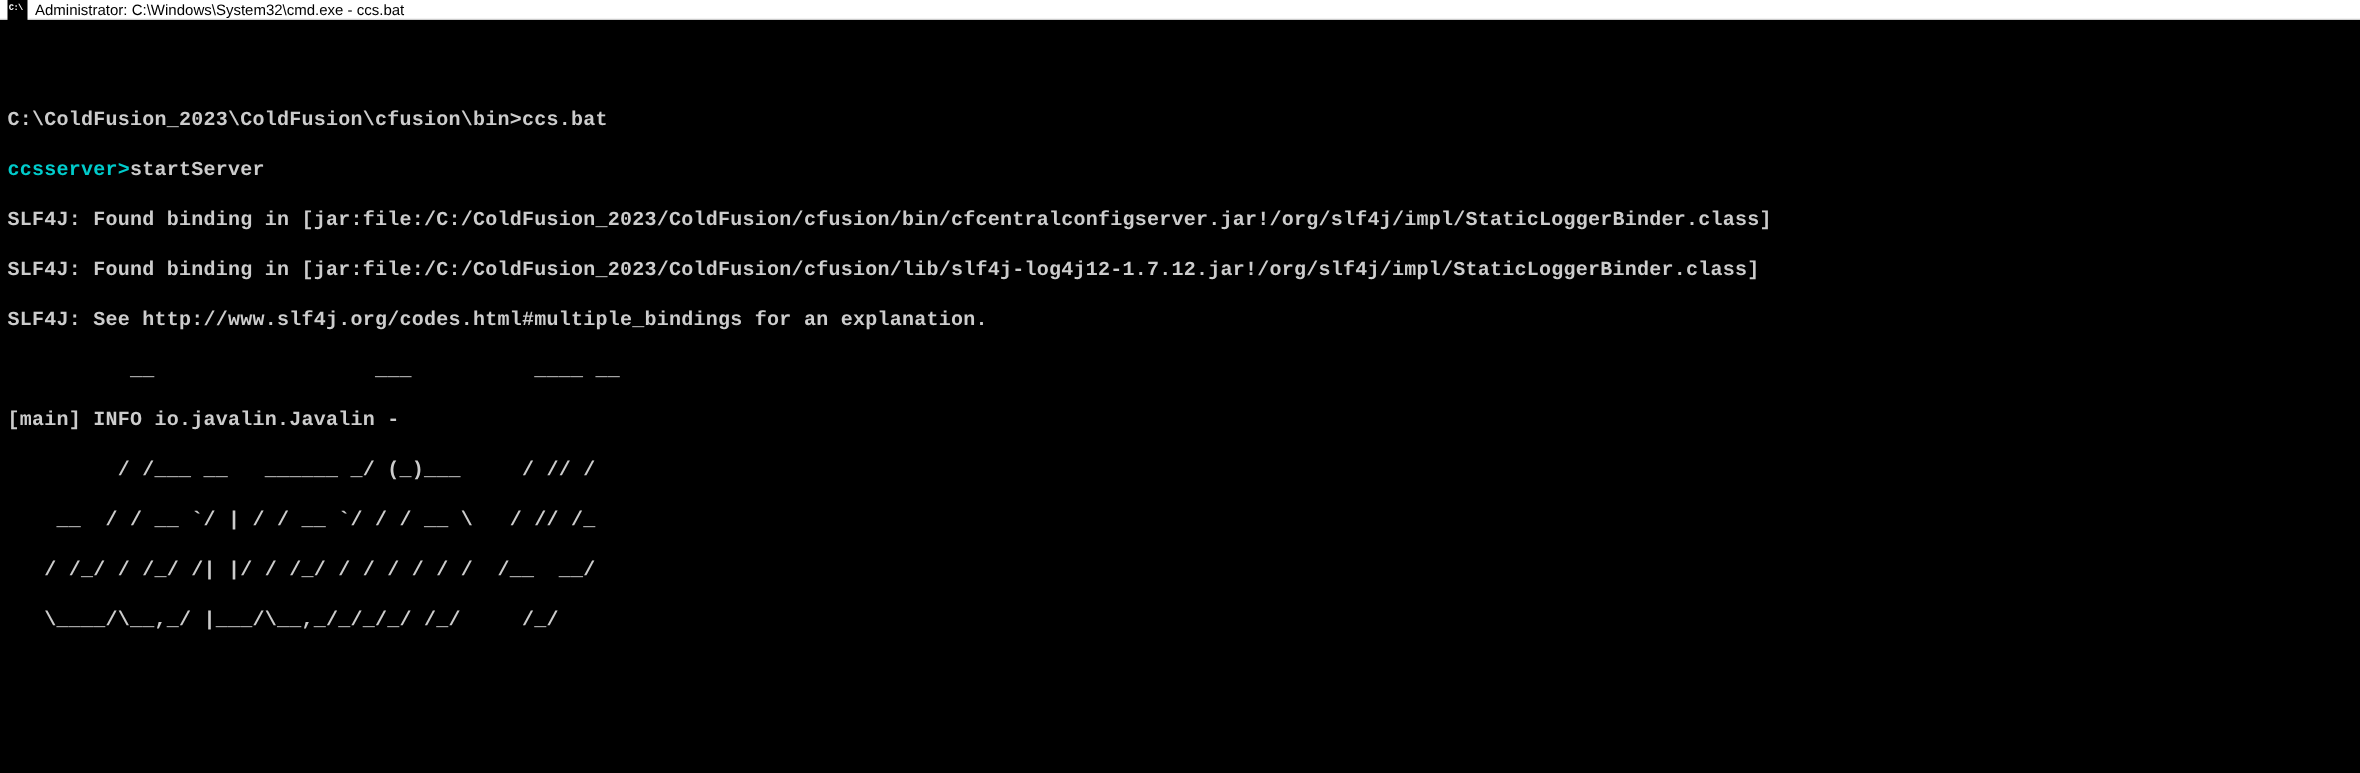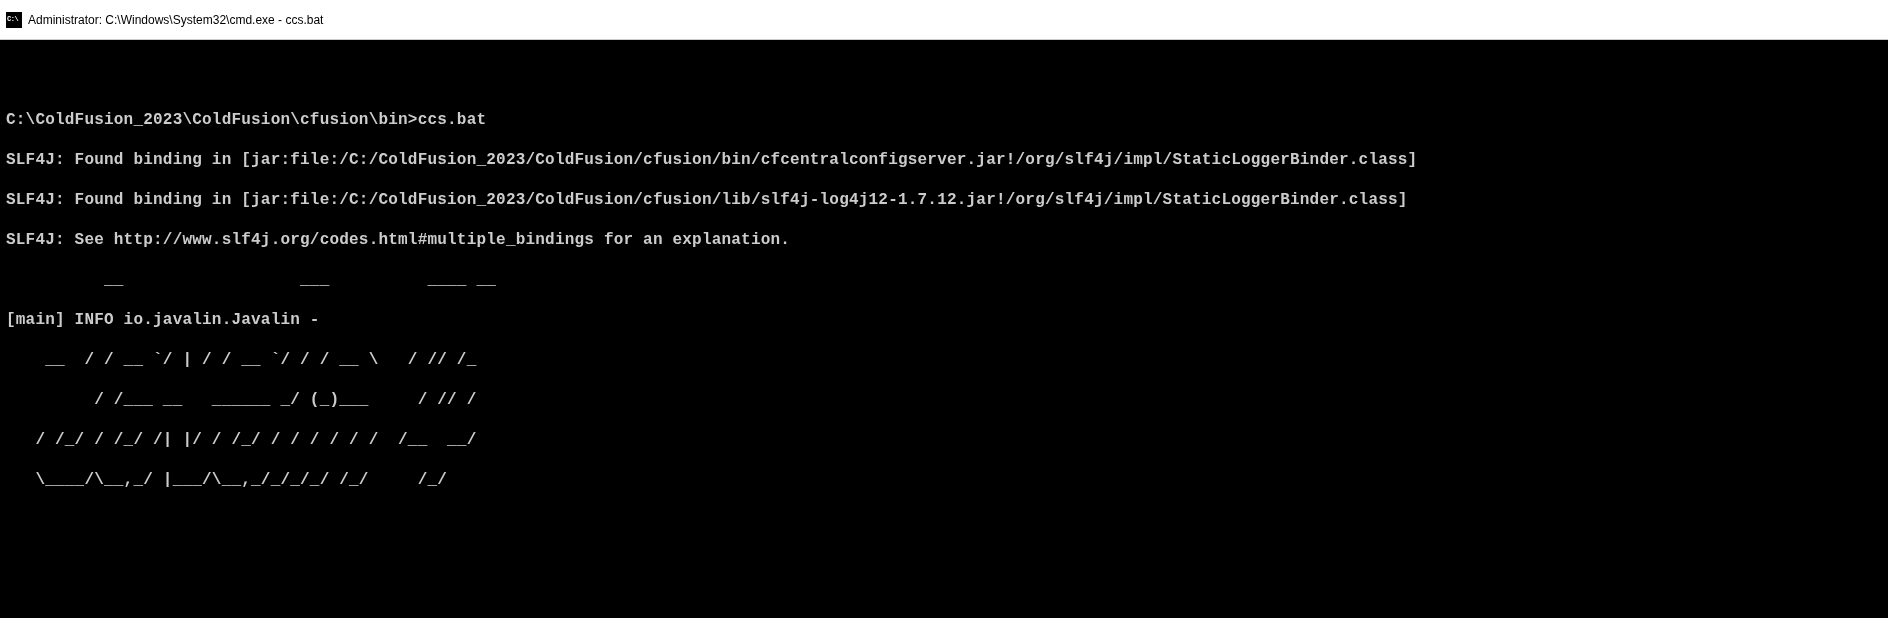--- a/index.html
+++ b/index.html
@@ -10,21 +10,21 @@
     body {
       width: 1888px;
       height: 618px;
       background: #000;
       font-family: Consolas, 'Courier New', monospace;
       font-size: 16px;
       overflow: hidden;
     }
     .titlebar {
       background: #fff;
-      height: 40px;
+      height: 16px;
       display: flex;
       align-items: center;
       padding: 0 6px;
       border-bottom: 1px solid #ccc;
     }
     .titlebar-icon {
       width: 16px;
       height: 16px;
       margin-right: 6px;
       display: flex;
@@ -78,27 +78,28 @@
 <body>
 
 <div class="titlebar">
   <div class="titlebar-icon"></div>
   <span class="titlebar-text">Administrator: C:\Windows\System32\cmd.exe - ccs.bat</span>
 </div>
 
 <div class="terminal">
 <div class="blank-line"></div>
 <span class="line">C:\ColdFusion_2023\ColdFusion\cfusion\bin&gt;ccs.bat</span>
+<span class="line"><span class="prompt">ccsserver&gt;</span><span class="command">startServer</span></span>
 <span class="line">SLF4J: Found binding in [jar:file:/C:/ColdFusion_2023/ColdFusion/cfusion/bin/cfcentralconfigserver.jar!/org/slf4j/impl/StaticLoggerBinder.class]</span>
 <span class="line">SLF4J: Found binding in [jar:file:/C:/ColdFusion_2023/ColdFusion/cfusion/lib/slf4j-log4j12-1.7.12.jar!/org/slf4j/impl/StaticLoggerBinder.class]</span>
 <span class="line">SLF4J: See http://www.slf4j.org/codes.html#multiple_bindings for an explanation.</span>
 <span class="line">          __                  ___          ____ __</span>
 <span class="line">[main] INFO io.javalin.Javalin -</span>
+<span class="line">         / /___ __   ______ _/ (_)___     / // /</span>
 <span class="line">    __  / / __ `/ | / / __ `/ / / __ \   / // /_</span>
-<span class="line">         / /___ __   ______ _/ (_)___     / // /</span>
 <span class="line">   / /_/ / /_/ /| |/ / /_/ / / / / / /  /__  __/</span>
 <span class="line">   \____/\__,_/ |___/\__,_/_/_/_/ /_/     /_/</span>
 
 
 
 
 
 
 
 

